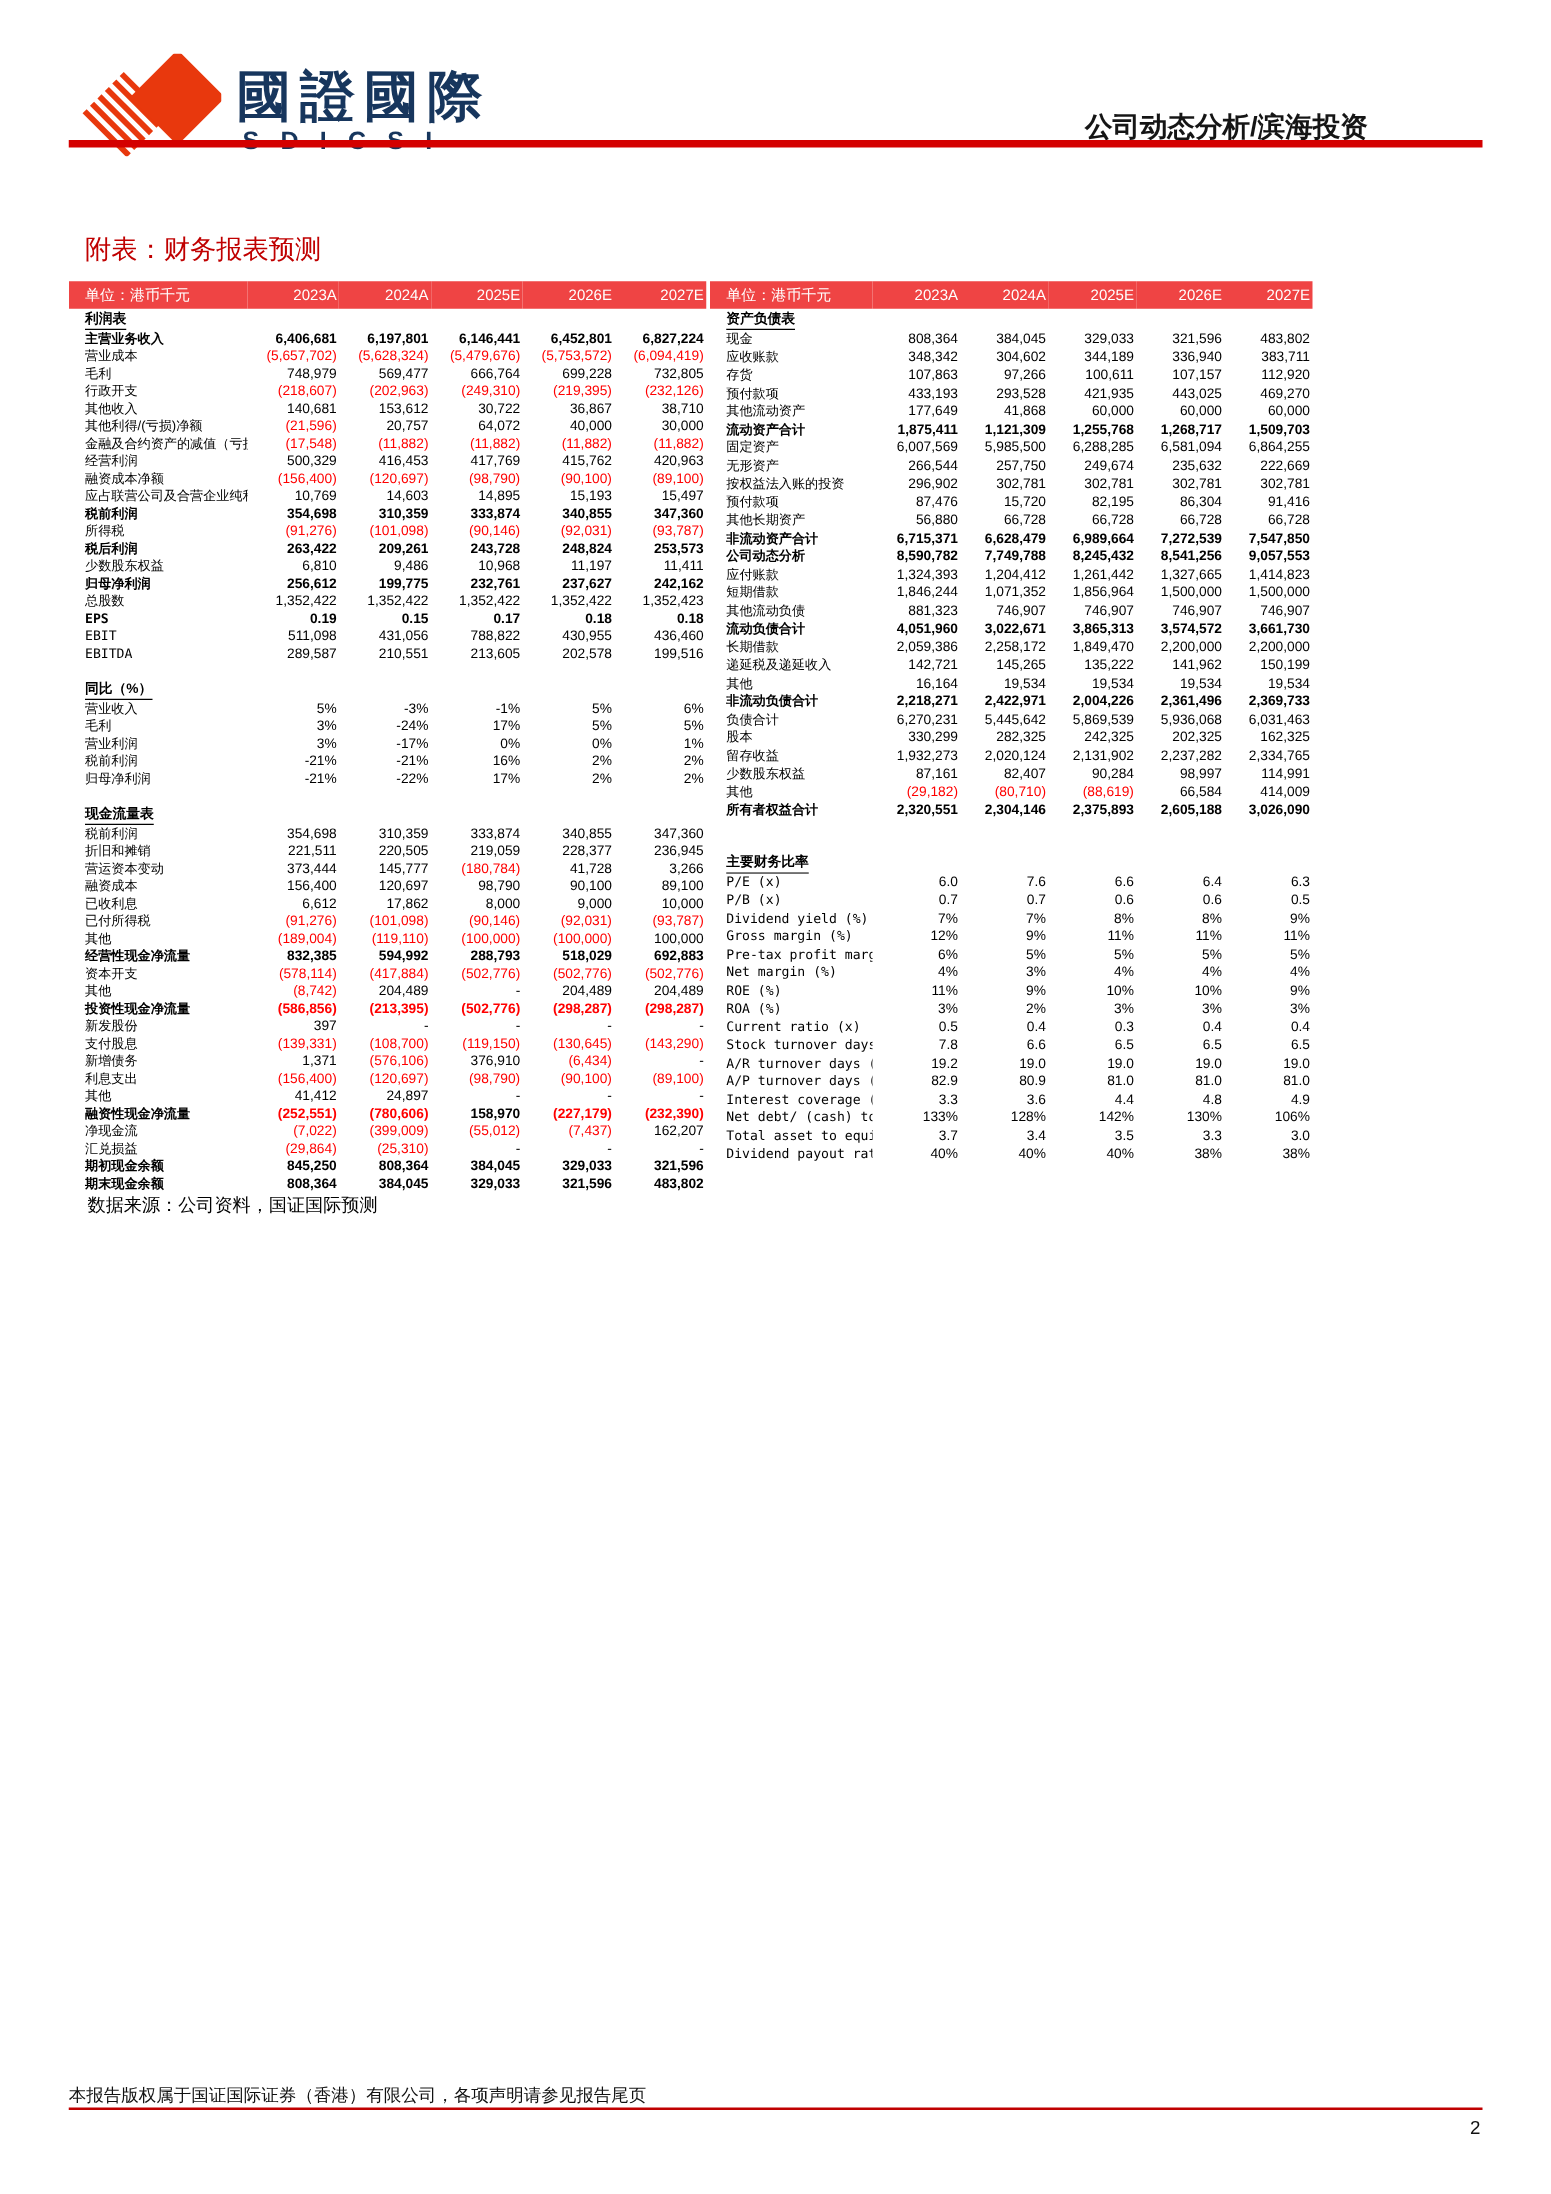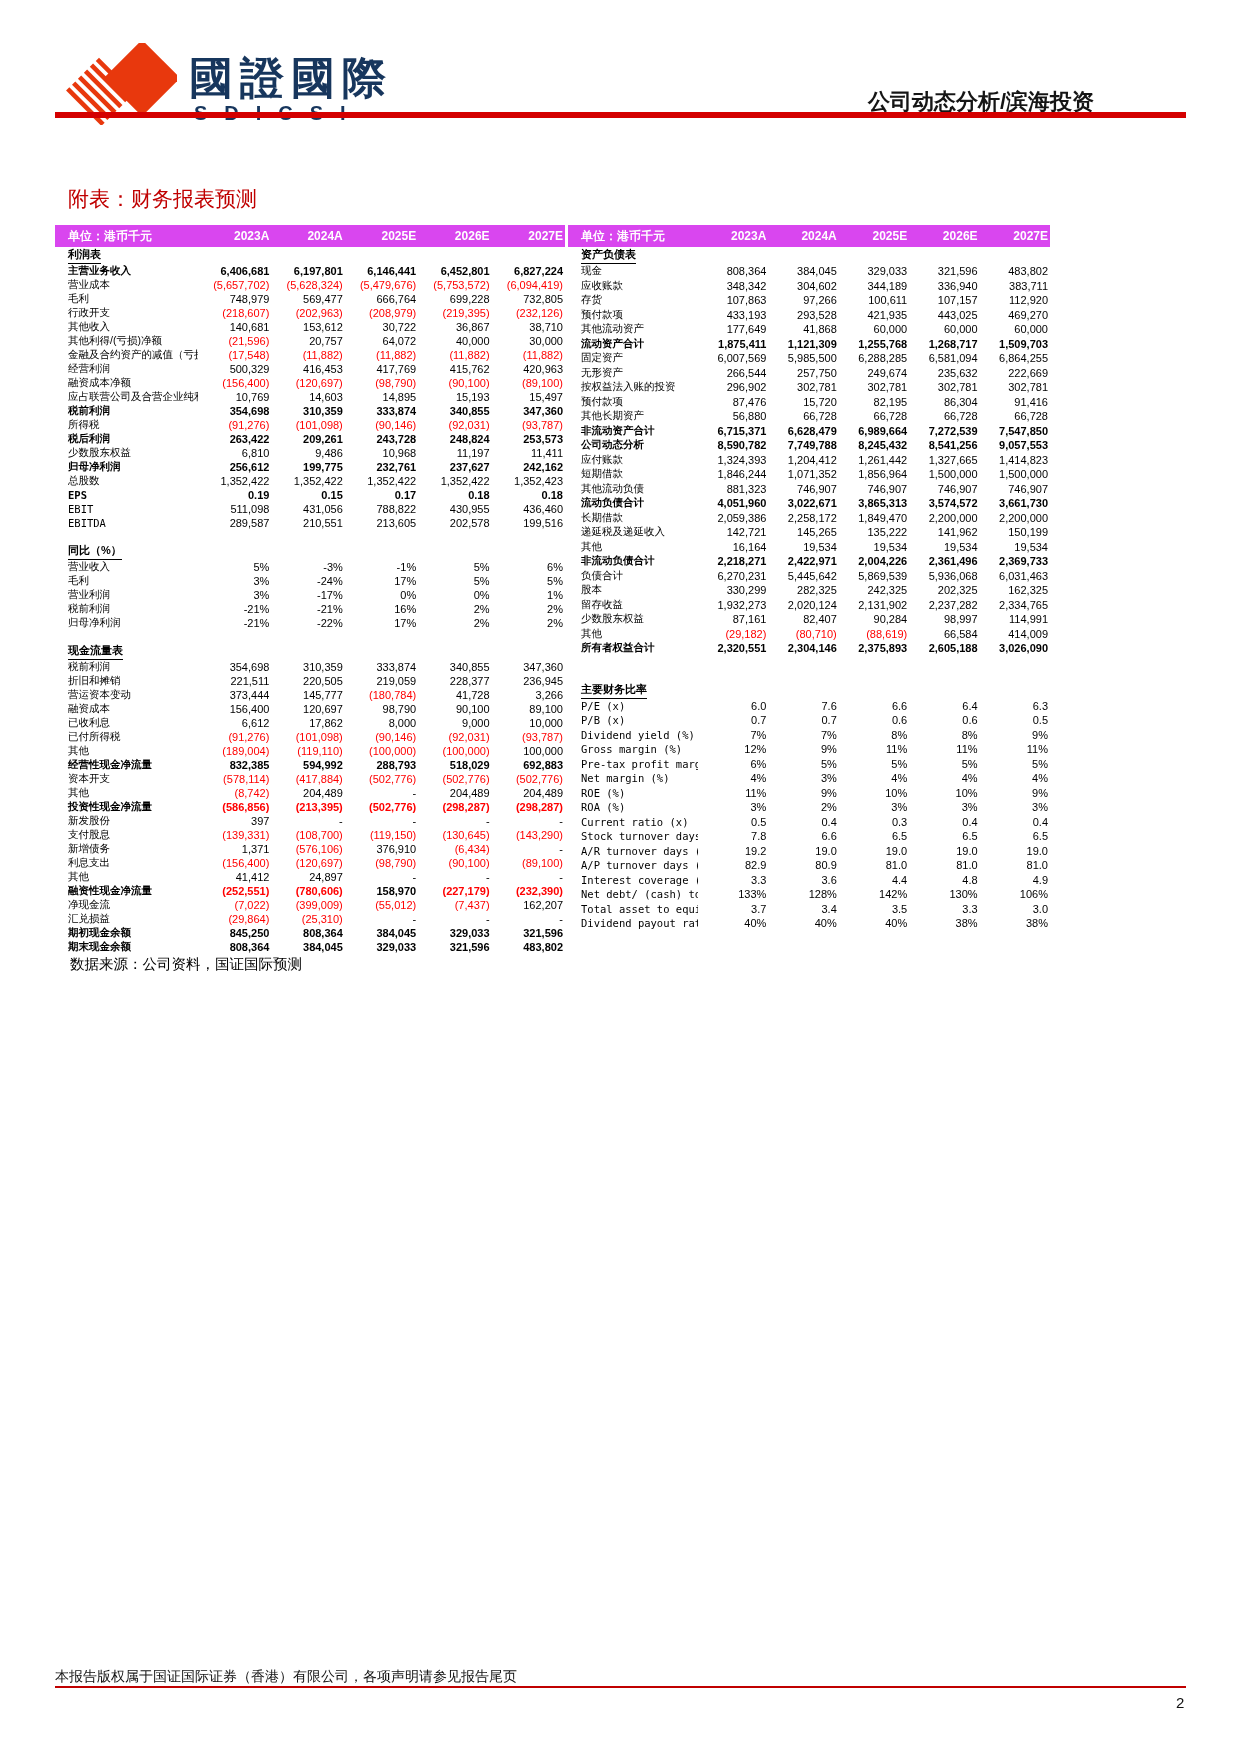--- a/index.html
+++ b/index.html
@@ -17,21 +17,21 @@
   .head-rule{position:absolute;top:112px;left:55px;width:1131px;height:6px;background:#D40000;}
 
   
   .page-title{position:absolute;top:185px;left:68px;font-size:21px;font-weight:normal;color:#C00000;}
 
   
   .tables{position:absolute;top:225px;left:55px;display:flex;gap:3px;}
   table{border-collapse:collapse;table-layout:fixed;}
   .tbl-left table{width:510px;}
   .tbl-right table{width:482px;}
-  thead th{background:#d946ef;color:#fff;font-size:12px;height:22px;vertical-align:middle;font-weight:bold;margin-left:40px;}
+  thead th{background:#ef4444;color:#fff;font-size:12px;height:22px;vertical-align:middle;font-weight:normal;margin-left:40px;}
   th.label{text-align:left;padding:0 0 0 13px;white-space:nowrap;overflow:hidden;}
   th.col{text-align:right;padding:0 2px 0 0;}
   tbody td{padding:0;font-size:11px;vertical-align:middle;}
   .tbl-left tbody td{height:13.9px;}
   .tbl-right tbody td{height:14.5px;}
   td.label{text-align:left;padding-left:13px;white-space:nowrap;overflow:hidden;font-size:10.5px;}
   td.num{text-align:right;padding-right:2px;white-space:nowrap;}
   tr.bold td{font-weight:bold;}
   td.num.neg{color:#FF0000;}
   tr.section .sec-title{display:inline-block;font-weight:bold;font-size:11px;
@@ -123,21 +123,21 @@
               <td class="num">748,979</td>
               <td class="num">569,477</td>
               <td class="num">666,764</td>
               <td class="num">699,228</td>
               <td class="num">732,805</td>
             </tr>
             <tr>
               <td class="label">行政开支</td>
               <td class="num neg">(218,607)</td>
               <td class="num neg">(202,963)</td>
-              <td class="num neg">(208,979)</td>
+              <td class="num neg">(249,310)</td>
               <td class="num neg">(219,395)</td>
               <td class="num neg">(232,126)</td>
             </tr>
             <tr>
               <td class="label">其他收入</td>
               <td class="num">140,681</td>
               <td class="num">153,612</td>
               <td class="num">30,722</td>
               <td class="num">36,867</td>
               <td class="num">38,710</td>

